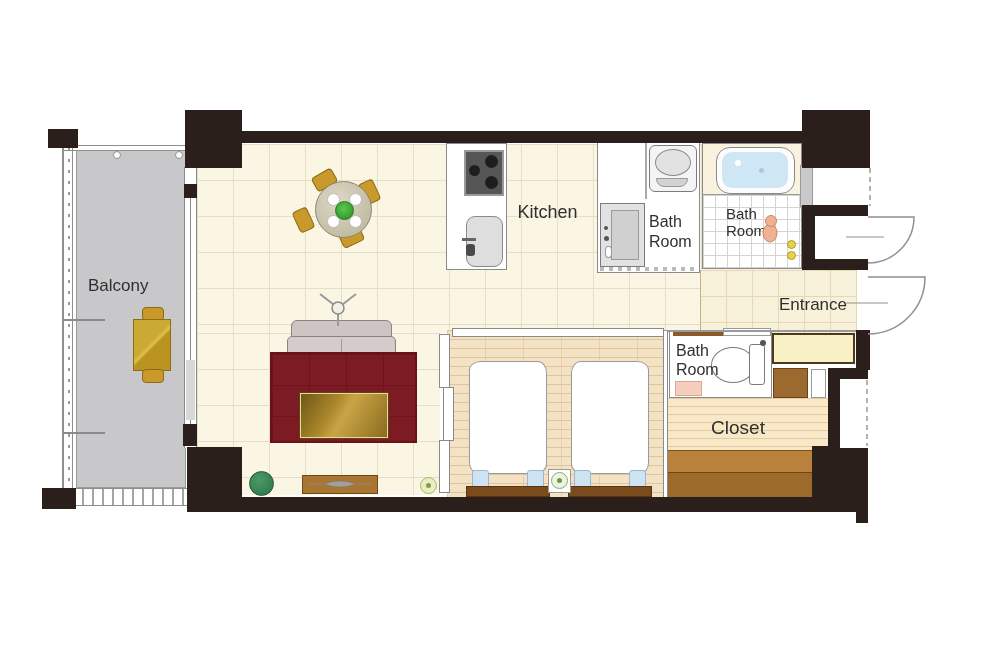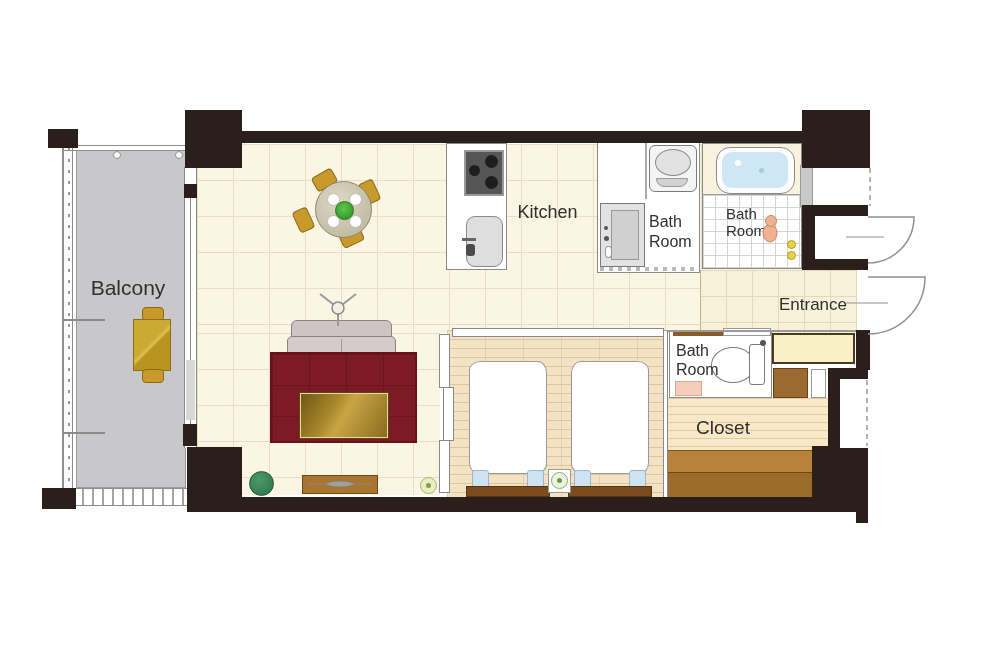--- a/index.html
+++ b/index.html
@@ -153,36 +153,36 @@
   <div class="a wall" style="left:802px;top:205px;width:15px;height:65px;"></div>
   <div class="a wall" style="left:802px;top:257px;width:66px;height:13px;"></div>
   <div class="a wall" style="left:856px;top:330px;width:14px;height:40px;"></div>
   <div class="a wall" style="left:828px;top:368px;width:40px;height:13px;"></div>
   <div class="a wall" style="left:828px;top:368px;width:13px;height:80px;"></div>
   <div class="a wall" style="left:812px;top:446px;width:56px;height:61px;"></div>
 
   <div class="a" style="left:815px;top:216px;width:53px;height:43px;background:#ffffff;"></div>
   <div class="a" style="left:840px;top:379px;width:28px;height:69px;background:#ffffff;"></div>
 
-  <div class="a lbl" style="left:88px;top:276px;width:80px;font-size:21px;text-align:center;">Balcony</div>
+  <div class="a lbl" style="left:88px;top:276px;width:80px;font-size:17px;">Balcony</div>
   <div class="a lbl" style="left:505px;top:202px;width:85px;font-size:18px;text-align:center;">Kitchen</div>
   <div class="a lbl" style="left:649px;top:212px;font-size:16px;line-height:20px;">
     <span style="display:block;">Bath</span>
     <span style="display:block;">Room</span>
   </div>
   <div class="a lbl" style="left:726px;top:205px;font-size:15px;line-height:17px;">
     <span style="display:block;">Bath</span>
     <span style="display:block;">Room</span>
   </div>
   <div class="a lbl" style="left:762px;top:295px;width:102px;font-size:17px;text-align:center;">Entrance</div>
   <div class="a lbl" style="left:676px;top:341px;font-size:16px;line-height:19px;">
     <span style="display:block;">Bath</span>
     <span style="display:block;">Room</span>
   </div>
-  <div class="a lbl" style="left:681px;top:417px;width:84px;font-size:19px;text-align:center;">Closet</div>
+  <div class="a lbl" style="left:696px;top:417px;width:84px;font-size:19px;text-align:center;">Closet</div>
 
   <svg class="a" style="left:0;top:0;" width="1000" height="667" viewBox="0 0 1000 667">
     <g>
       <path d="M 868 217 H 914 A 46 46 0 0 1 868 263" fill="none" stroke="#909090" stroke-width="1.5"></path>
       <path d="M 846 237 H 884" stroke="#909090" stroke-width="1"></path>
     </g>
     <g>
       <path d="M 868 277 H 925 A 57 57 0 0 1 868 334" fill="none" stroke="#909090" stroke-width="1.5"></path>
       <path d="M 846 303 H 888" stroke="#909090" stroke-width="1"></path>
     </g>

